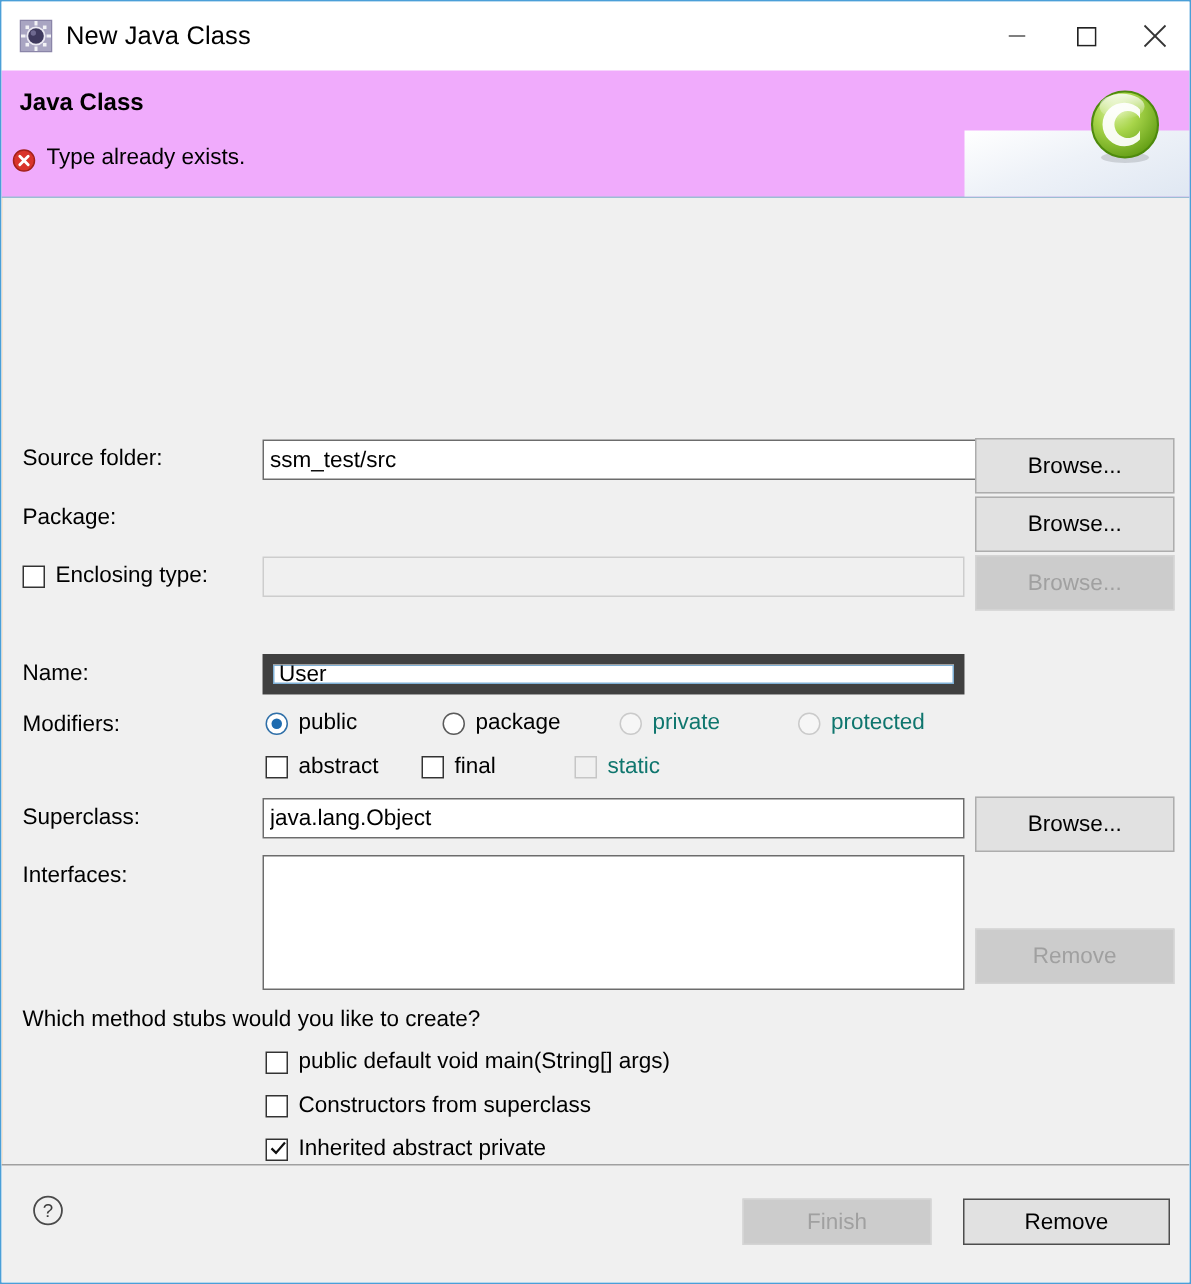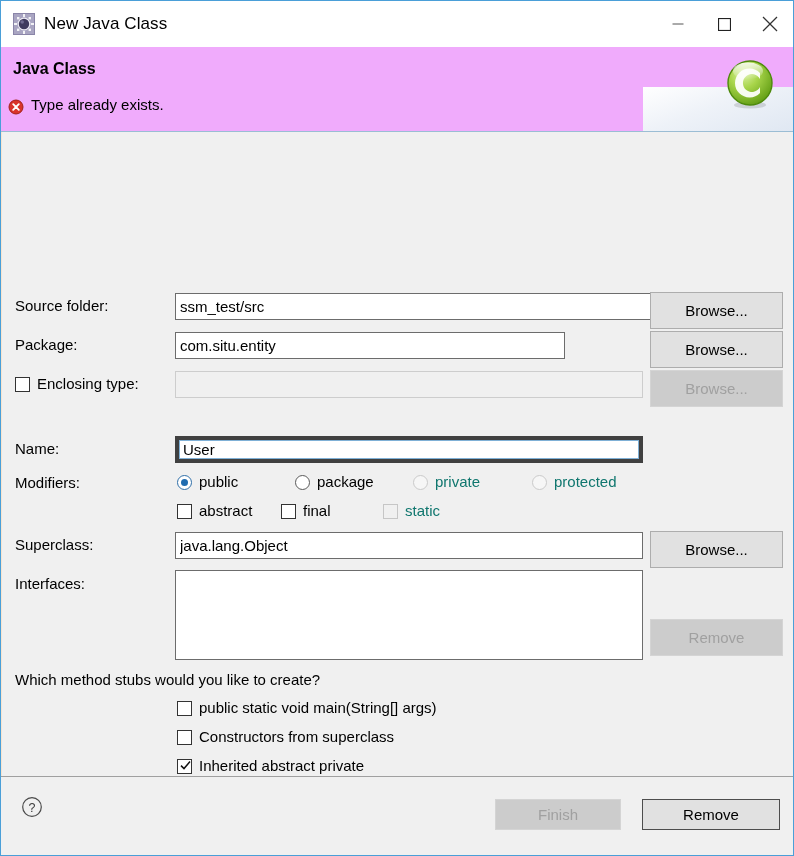--- a/index.html
+++ b/index.html
@@ -129,21 +129,21 @@
     background: #ffffff;
     border: 1px solid #6c6c6c;
     font-size: 15px;
     color: #000;
     padding: 0 0 0 4px;
     line-height: 25px;
     font-family: "Liberation Sans", sans-serif;
     outline: none;
   }
   .field.focused {
-    border: 4px solid #404040;
+    border: 7px solid #404040;
     box-shadow: inset 0 0 0 1px #7fb0d6;
   }
   .field.disabled {
     background: #f0f0f0;
     border: 1px solid #cdcdcd;
     color: #a6a6a6;
   }
   .listbox {
     position: absolute;
     box-sizing: border-box;
@@ -333,21 +333,20 @@
     </svg>
   </div>
 
   <div class="body">
 
     <div class="row-label" style="left:13px; top:165px;">Source folder:</div>
     <input class="field" style="left: 173px; top: 161px; width: 565px;" value="ssm_test/src">
     <button class="btn" style="left:648px; top:160px; width:133px;">Browse...</button>
 
     <div class="row-label" style="left:13px; top:204px;">Package:</div>
-    <input class="field" style="left: 173px; top: 200px; width: 390px;" value="com.situ.entity">
     <button class="btn" style="left:648px; top:199px; width:133px;">Browse...</button>
 
     <div class="cbx" style="left:13px; top:245px;"></div>
     <div class="row-label" style="left:35px; top:243px;">Enclosing type:</div>
     <input class="field disabled" style="left: 173px; top: 239px; width: 468px;" disabled="" value="">
     <button class="btn disabled" style="left:648px; top:238px; width:133px;" disabled="">Browse...</button>
 
     <div class="row-label" style="left:13px; top:308px;">Name:</div>
     <input class="field focused" style="left: 173px; top: 304px; width: 468px;" value="User">
 
@@ -378,21 +377,21 @@
     <input class="field" style="left: 173px; top: 400px; width: 468px;" value="java.lang.Object">
     <button class="btn" style="left:648px; top:399px; width:133px;">Browse...</button>
 
     <div class="row-label" style="left:13px; top:443px;">Interfaces:</div>
     <div class="listbox" style="left:173px; top:438px; width:468px; height:90px;"></div>
     <button class="btn disabled" style="left:648px; top:487px; width:133px;" disabled="">Remove</button>
 
     <div class="section-text" style="left:13px; top:539px;">Which method stubs would you like to create?</div>
 
     <div class="cbx" style="left:175px; top:569px;"></div>
-    <div class="opt-label" style="left:197px; top:567px;">public static void main(String[] args)</div>
+    <div class="opt-label" style="left:197px; top:567px;">public default void main(String[] args)</div>
 
     <div class="cbx" style="left:175px; top:598px;"></div>
     <div class="opt-label" style="left:197px; top:596px;">Constructors from superclass</div>
 
     <div class="cbx" style="left:175px; top:627px;">
       <svg class="tick" viewBox="0 0 13 13">
         <path d="M2 6.6 L5 9.6 L11 2.6" fill="none" stroke="#111111" stroke-width="1.5"></path>
       </svg>
     </div>
     <div class="opt-label" style="left:197px; top:625px;">Inherited abstract private</div>

